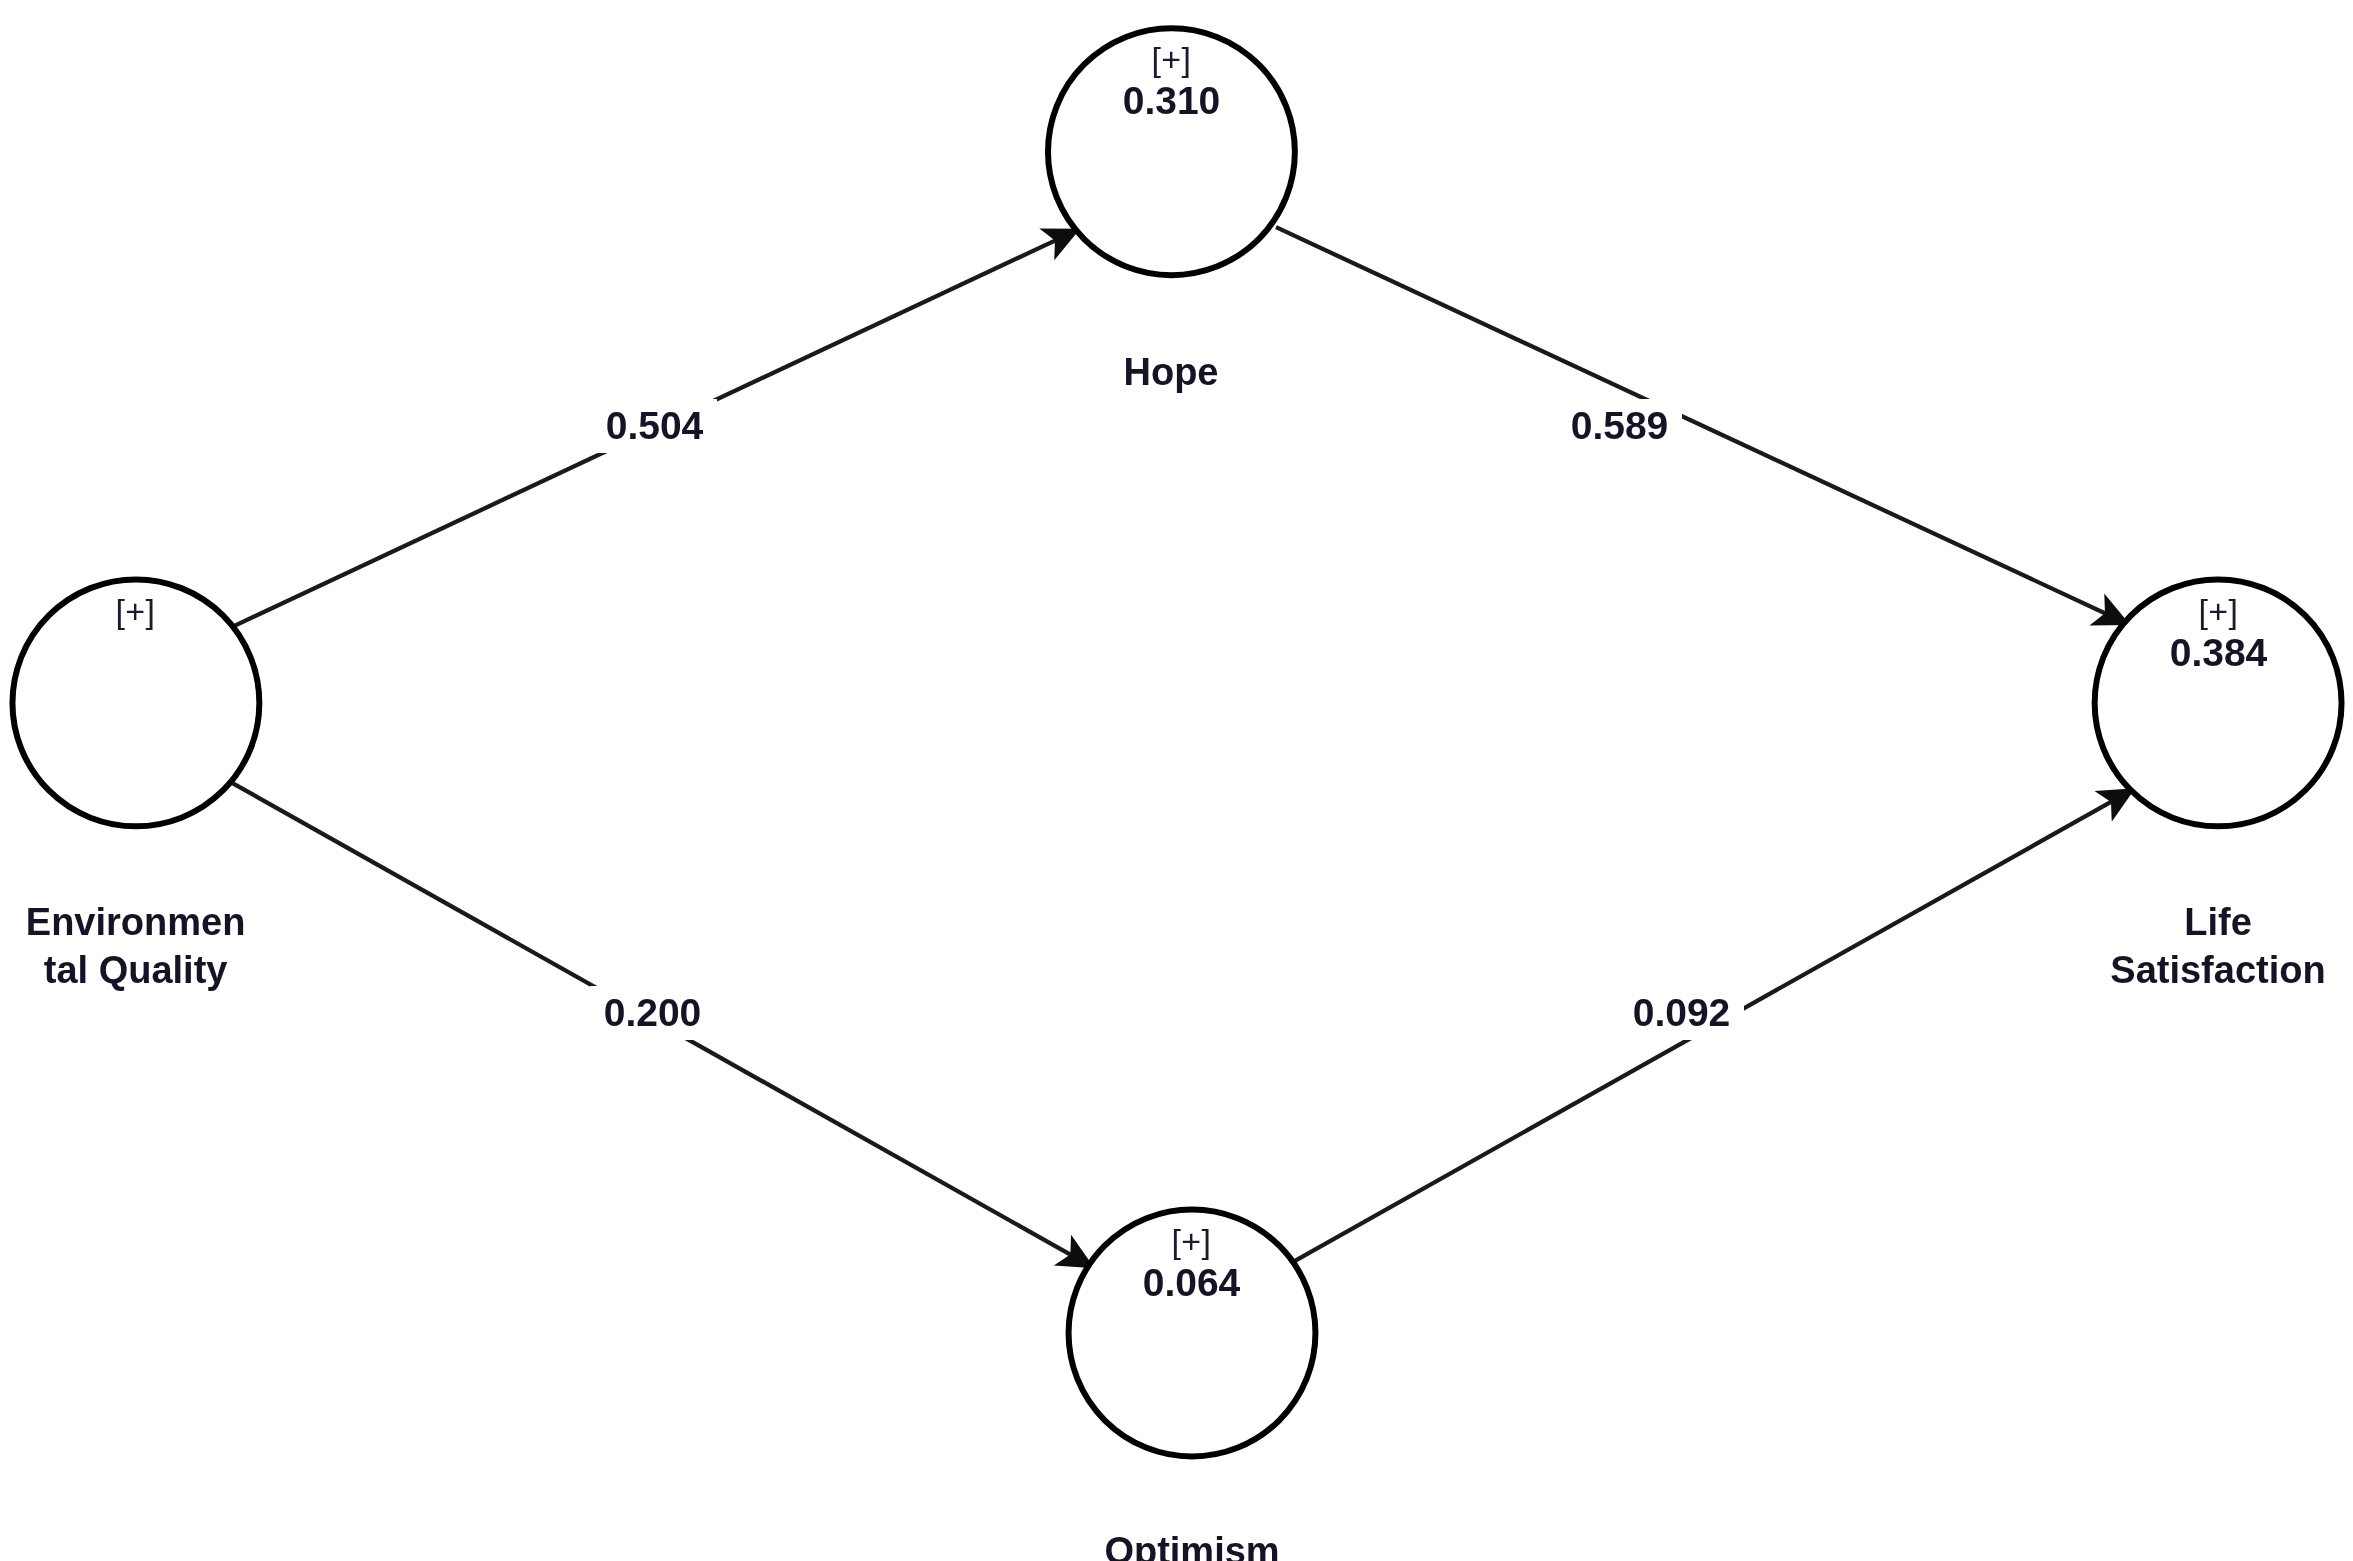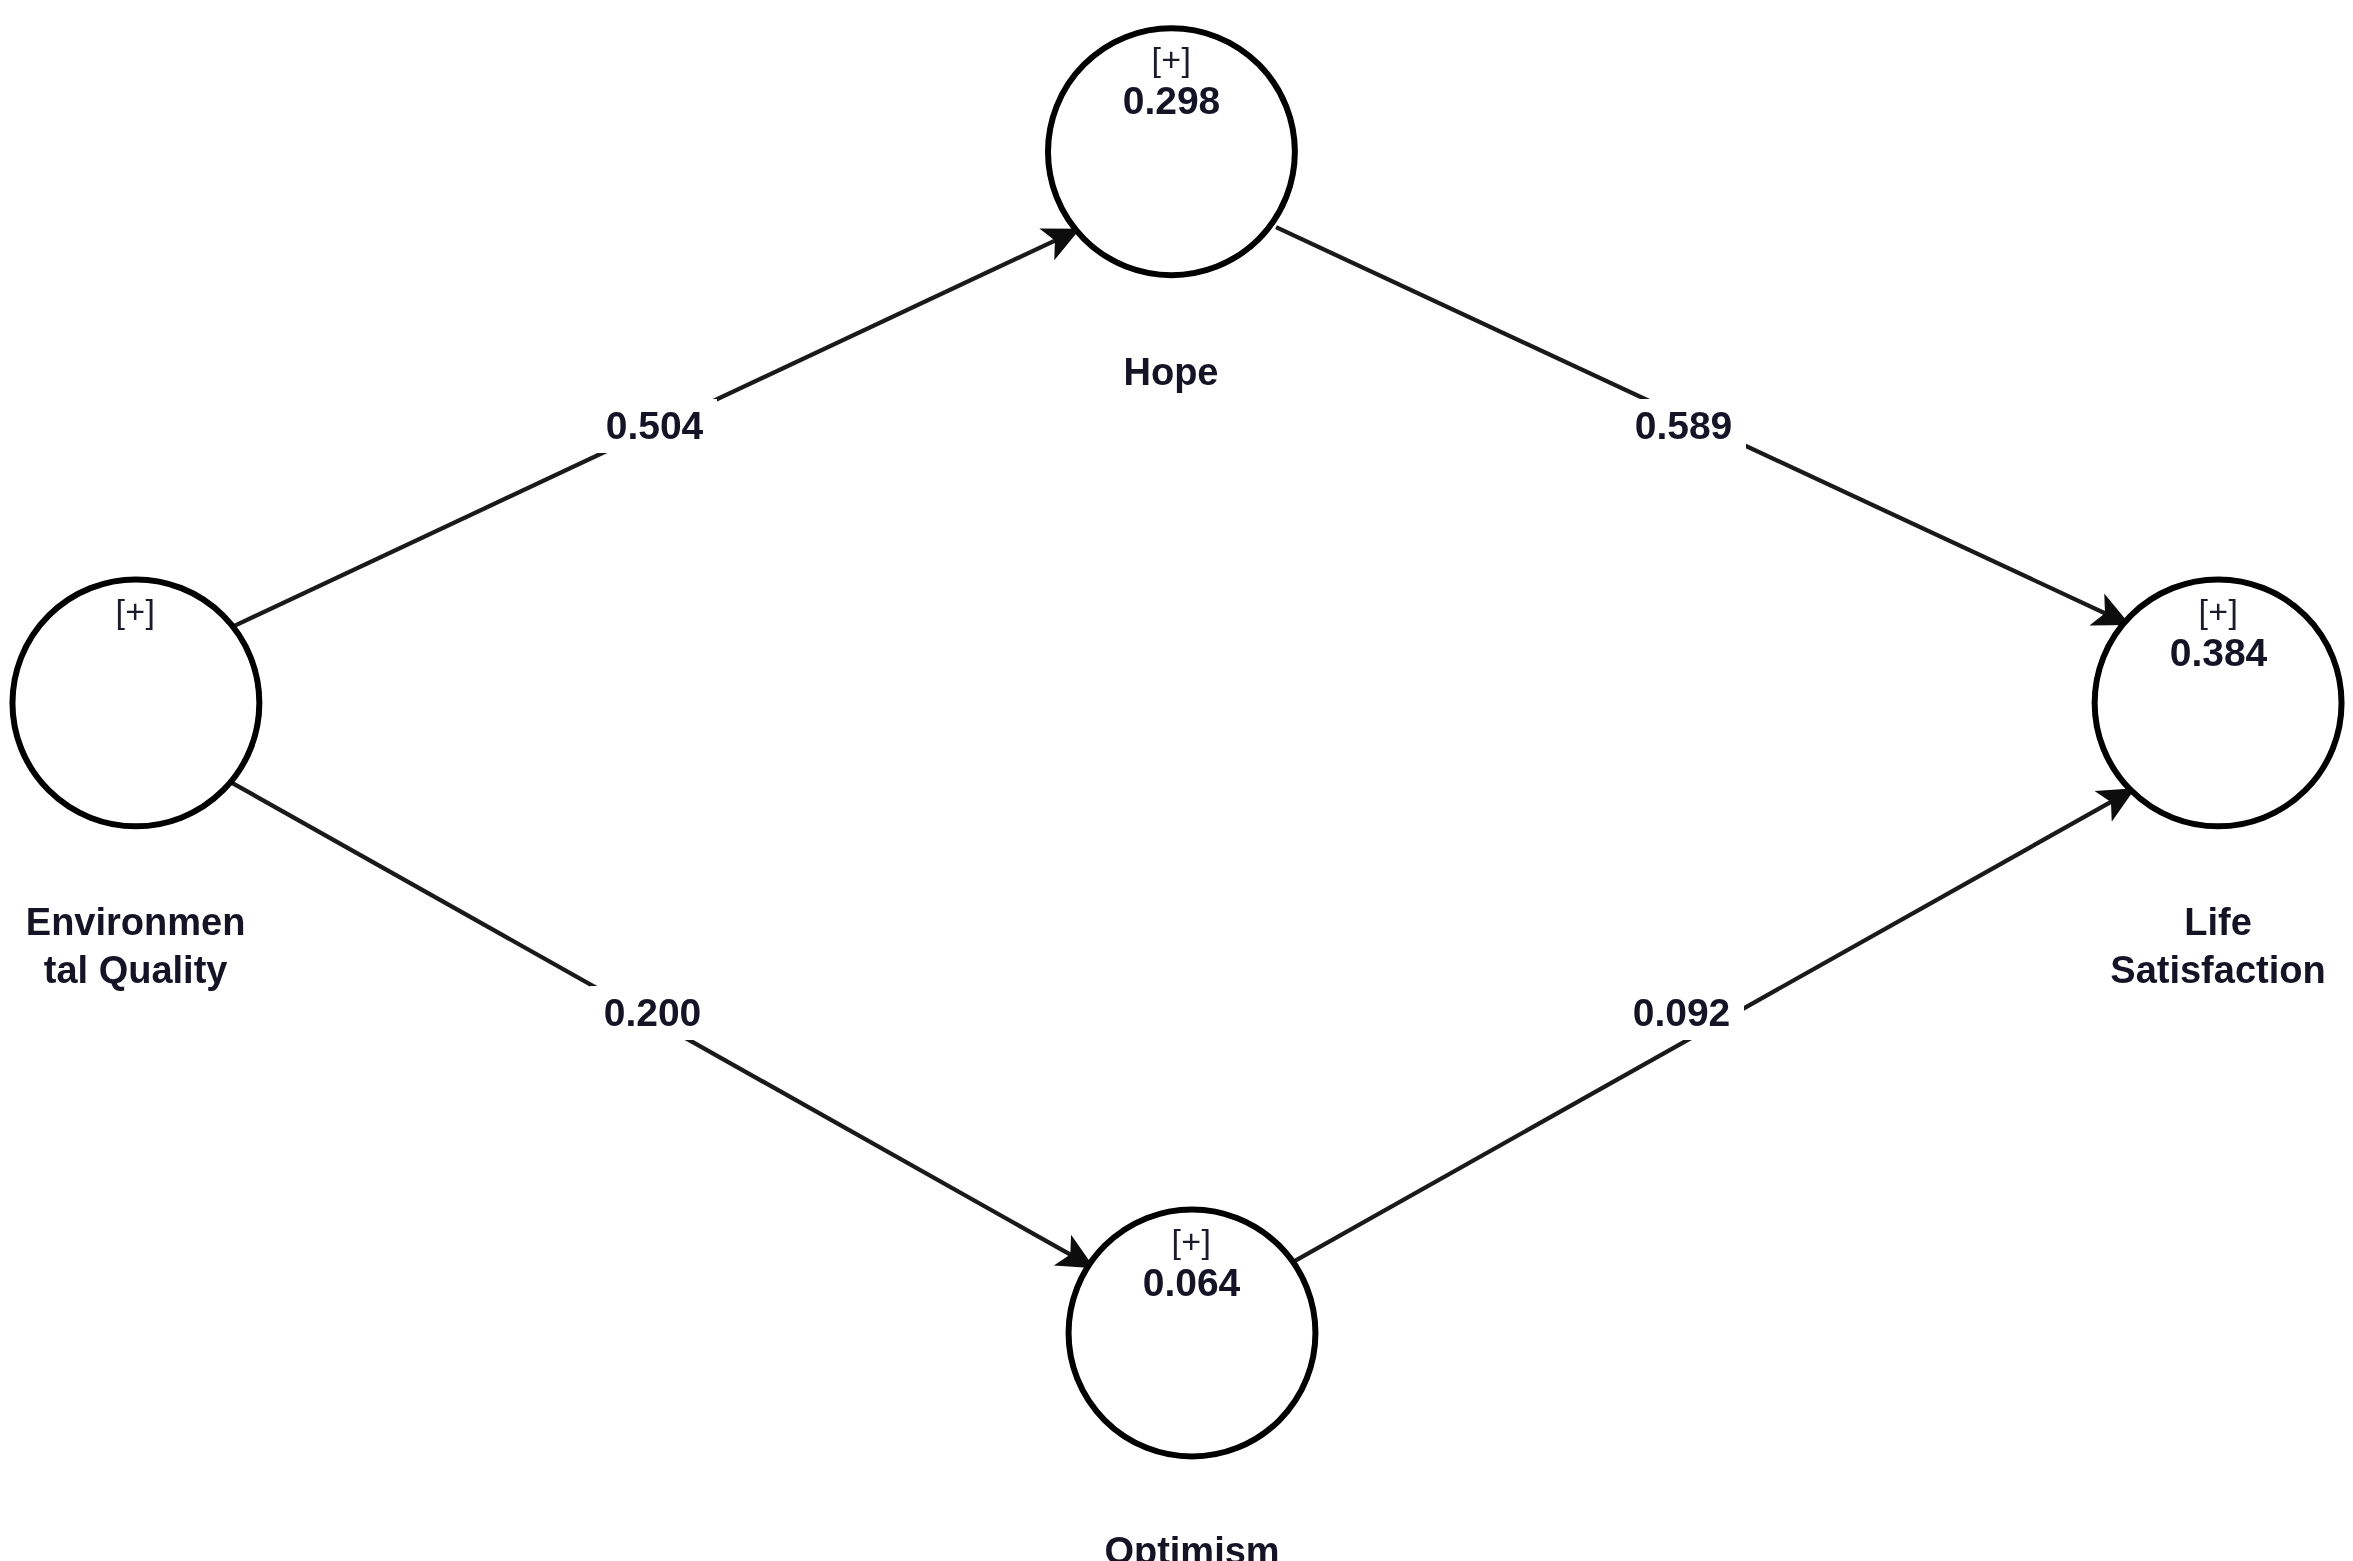--- a/index.html
+++ b/index.html
@@ -106,21 +106,21 @@
     <div class="node-sign">[+]</div>
     <div class="node-value"></div>
   </div>
   <div class="node-caption" style="left:-15.4px; top:857px; width:302px;">
     <div>Environmen</div>
     <div>tal Quality</div>
   </div>
 
   <div class="node-text" style="left:1043px; top:40px; width:257px;">
     <div class="node-sign">[+]</div>
-    <div class="node-value">0.298</div>
+    <div class="node-value">0.310</div>
   </div>
   <div class="node-caption" style="left:1020px; top:307px; width:302px;">
     <div>Hope</div>
   </div>
 
   <div class="node-text" style="left:1063px; top:1222px; width:257px;">
     <div class="node-sign">[+]</div>
     <div class="node-value">0.064</div>
   </div>
   <div class="node-caption" style="left:1041px; top:1486px; width:302px;">
@@ -131,20 +131,20 @@
     <div class="node-sign">[+]</div>
     <div class="node-value">0.384</div>
   </div>
   <div class="node-caption" style="left:2067px; top:857px; width:302px;">
     <div>Life</div>
     <div>Satisfaction</div>
   </div>
 
   <div class="edge-label" style="left:592px; top:399px;">0.504</div>
 
-  <div class="edge-label" style="left:1621px; top:399px;">0.589</div>
+  <div class="edge-label" style="left:1557px; top:399px;">0.589</div>
 
   <div class="edge-label" style="left:590px; top:986px;">0.200</div>
 
   <div class="edge-label" style="left:1619px; top:986px;">0.092</div>
 
 </div>
 
 
 </body></html>

